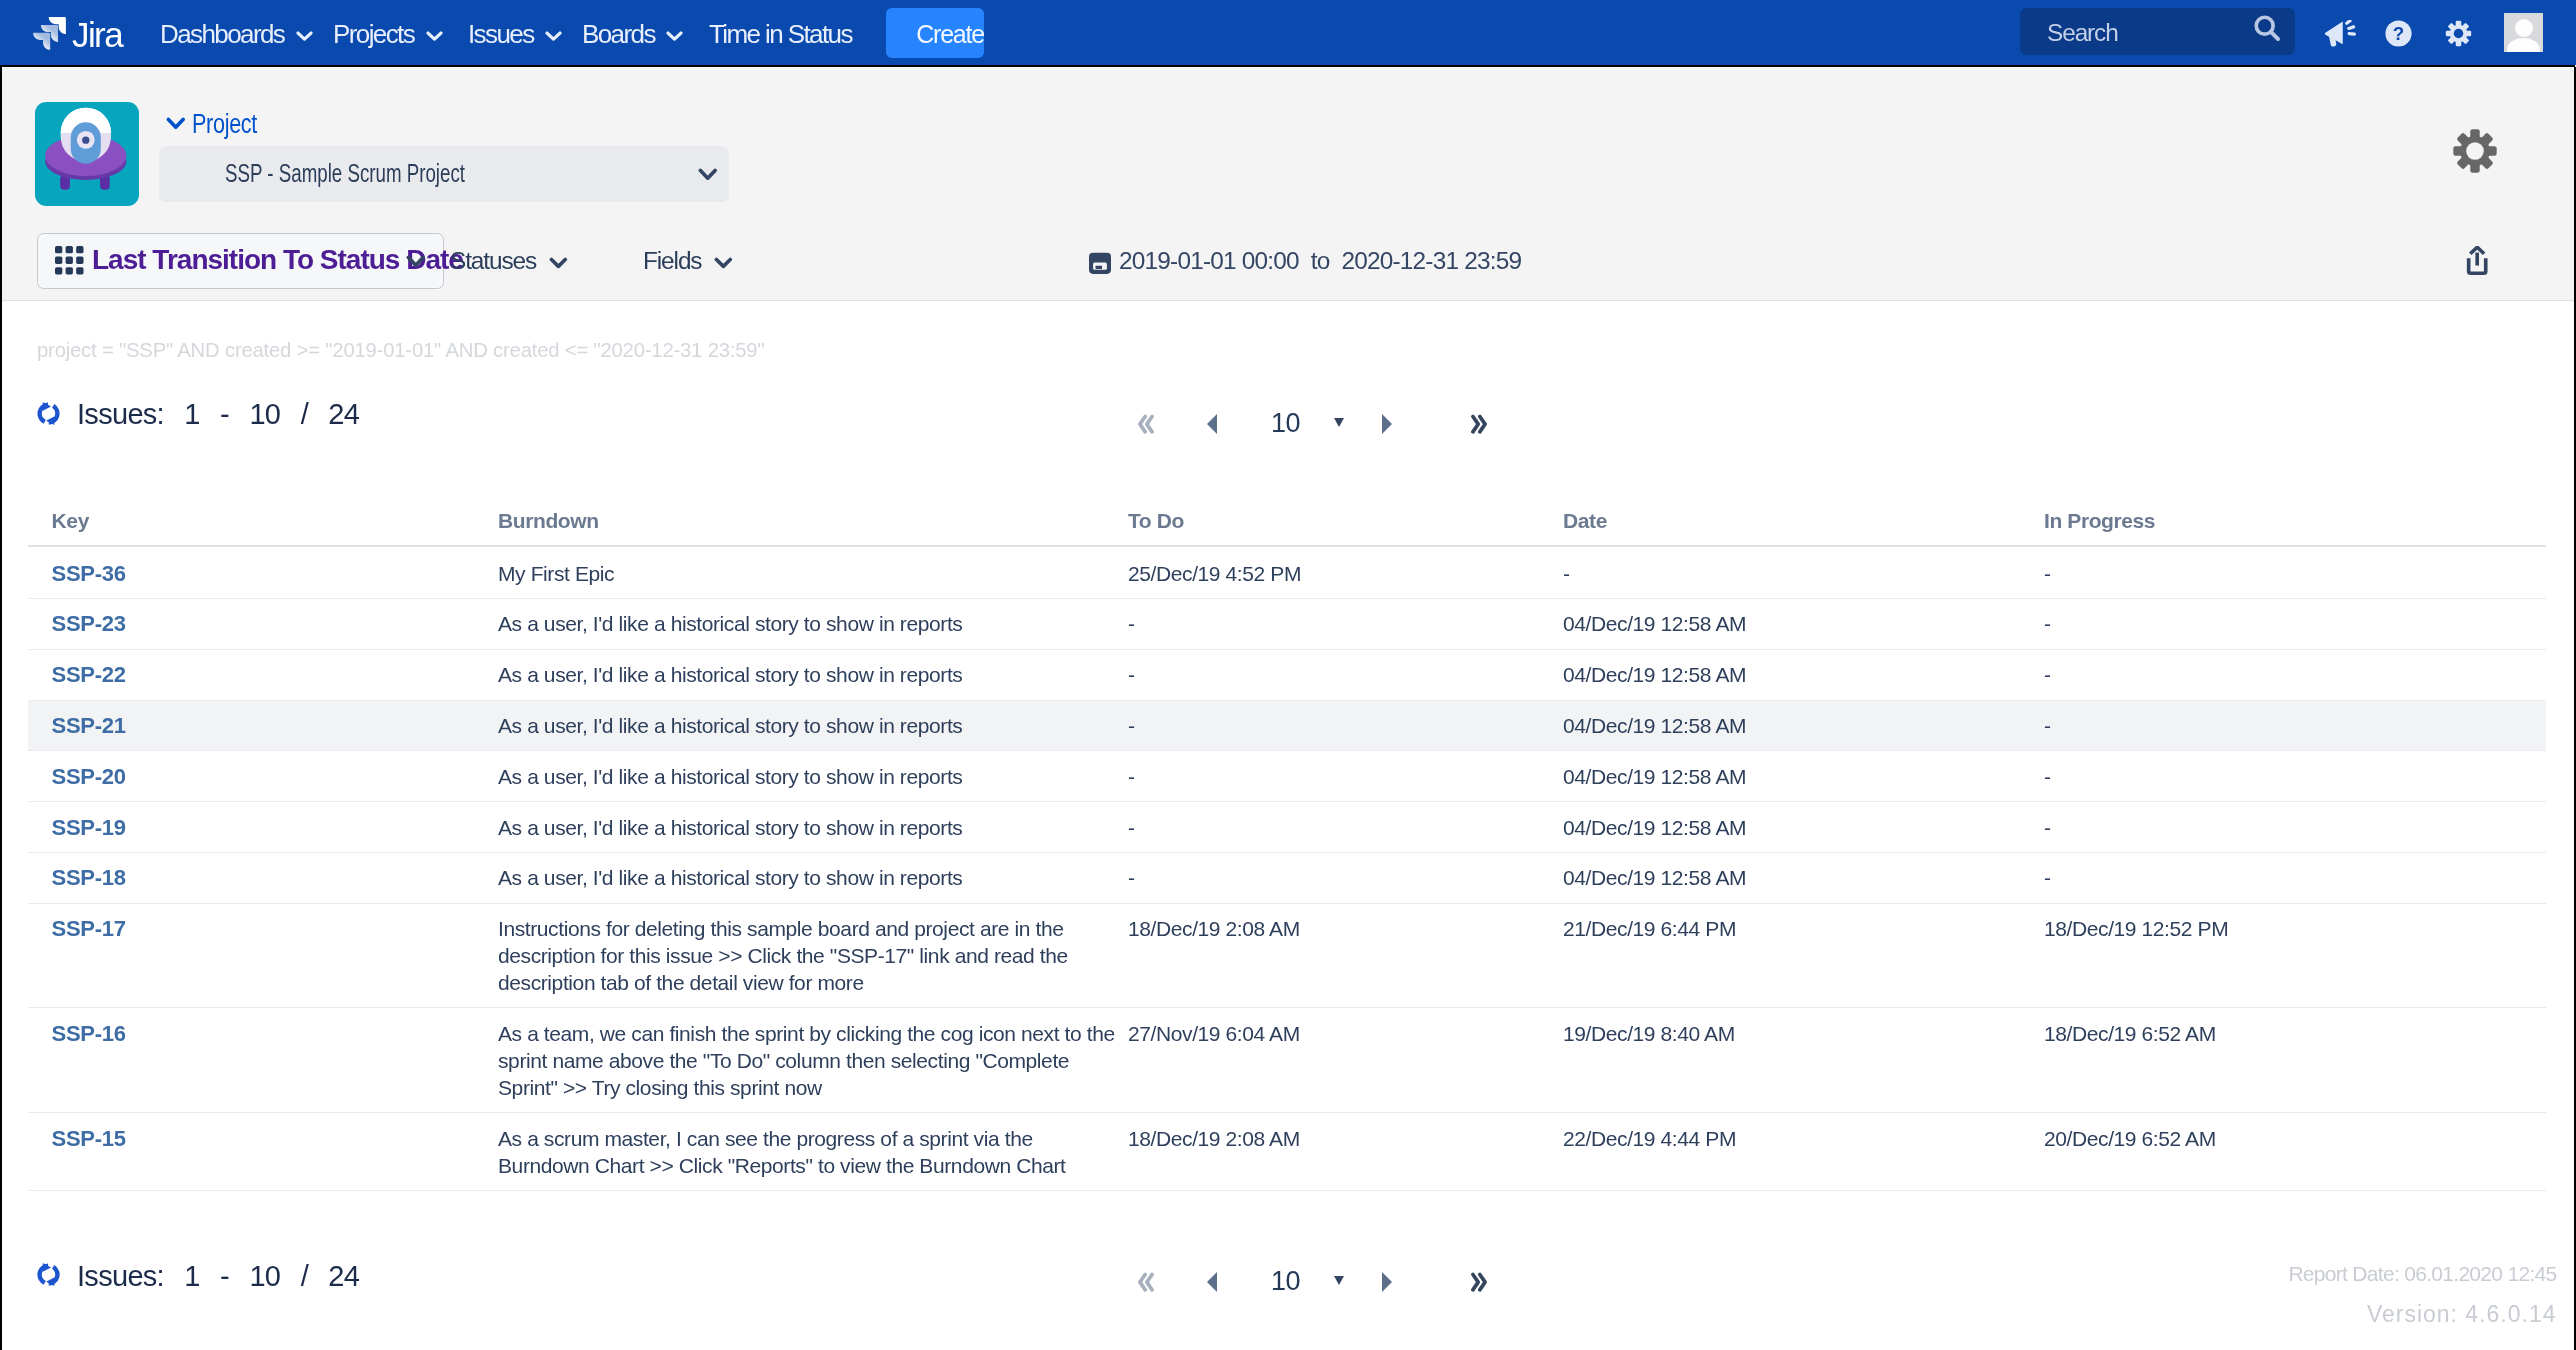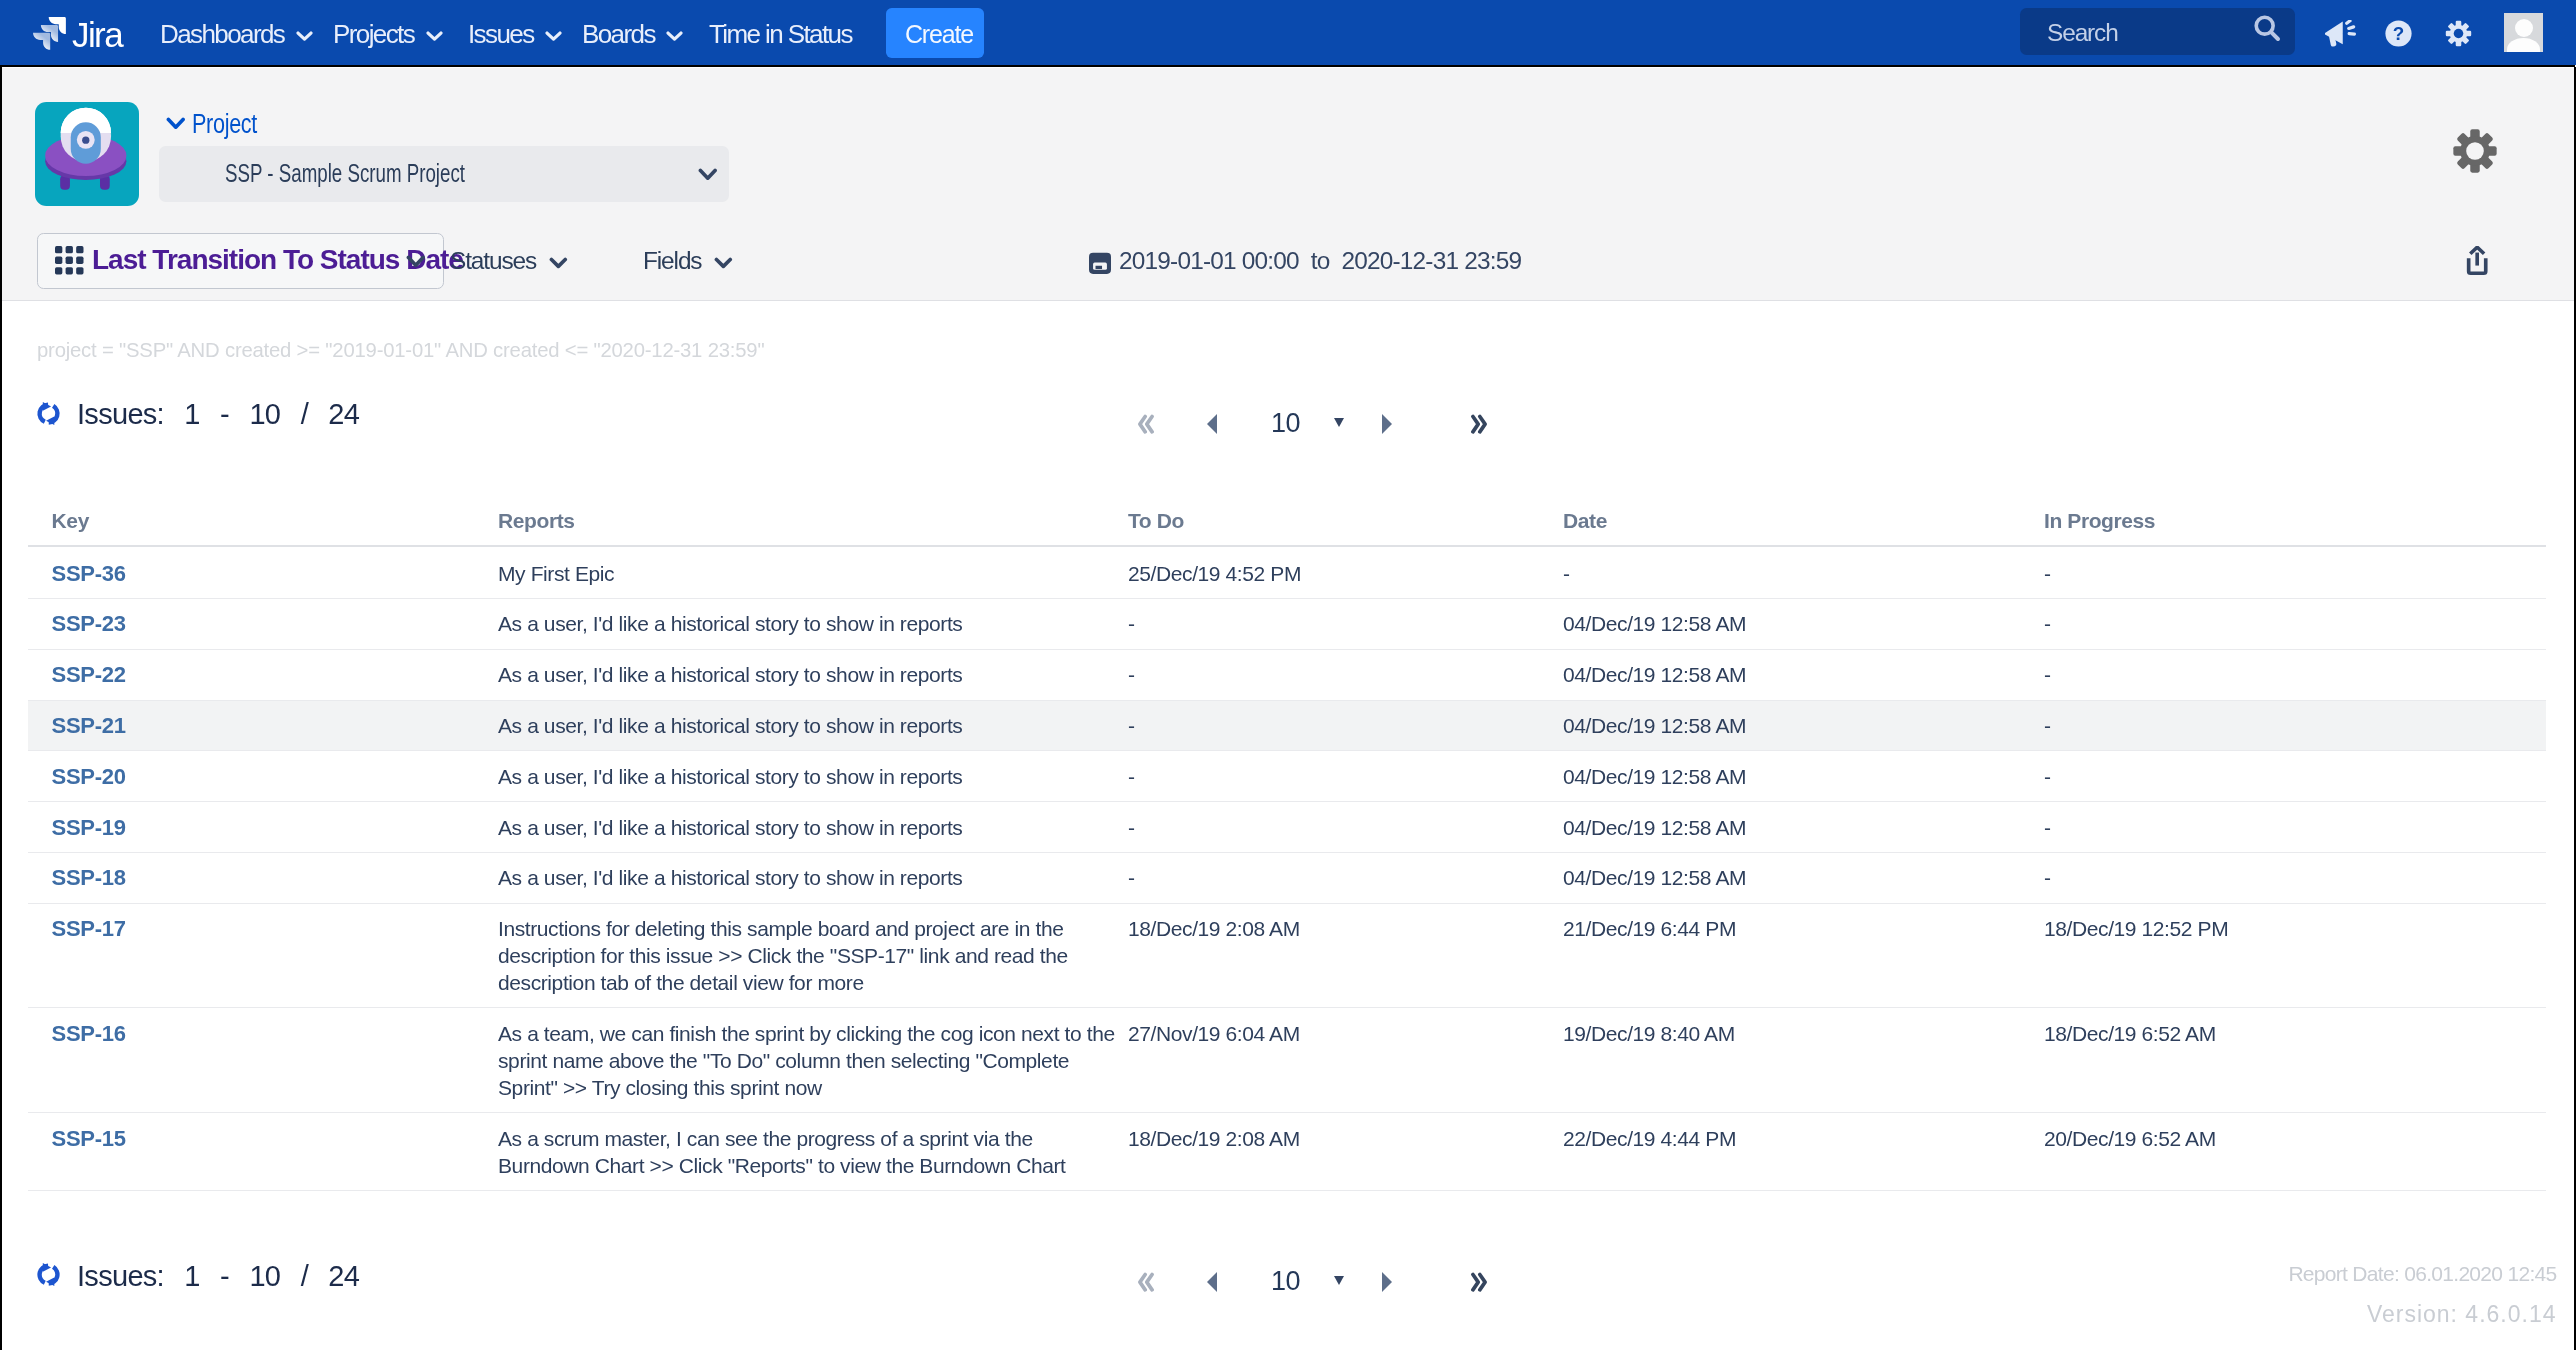--- a/index.html
+++ b/index.html
@@ -6,21 +6,21 @@
 html,body { width:2576px; height:1350px; overflow:hidden; }
 body { font-family:"Liberation Sans", sans-serif; background:#fff; position:relative; }
 svg { display:block; }
 
 
 #nav { position:absolute; left:0; top:0; width:2576px; height:65px; background:#0a4aae; }
 .navitem { position:absolute; top:2.4px; height:65px; display:flex; align-items:center; color:#e8eefb; font-size:26px; letter-spacing:-1.6px; }
 .navitem svg { margin-left:11.4px; margin-top:3.3px; }
 #jiralogo { position:absolute; left:33px; top:17px; }
 #jiratext { position:absolute; left:72px; top:1.6px; height:65px; line-height:65px; color:#fff; font-size:35px; letter-spacing:-1.6px; }
-#createbtn { position:absolute; left:886px; top:8.1px; width:98px; height:50px; background:#2684ff; border-radius:5.7px; color:#f4f8ff; font-size:25px; letter-spacing:-1.2px; text-align:left; line-height:53px;padding-left:19px; }
+#createbtn { position:absolute; left:886px; top:8.1px; width:98px; height:50px; background:#2684ff; border-radius:5.7px; color:#f4f8ff; font-size:25px; letter-spacing:-1.2px; text-align:right; line-height:53px; }
 #searchbox { position:absolute; left:2020px; top:8.1px; width:275px; height:47px; background:#0a3a88; border-radius:6.5px; }
 #searchbox .ph { position:absolute; left:27px; top:0; line-height:49px; font-size:24.4px; letter-spacing:-1.1px; color:#c3d0e8; }
 
 
 .blk { position:absolute; background:#000; }
 
 
 #panel { position:absolute; left:1.6px; top:68px; width:2572px; height:233px; background:#f4f4f5; border-bottom:1.6px solid #dfe0e4; }
 #avatar { position:absolute; left:35px; top:102px; }
 #projlabel { position:absolute; left:192px; top:109px; font-size:27px; letter-spacing:-0.4px; color:#0052cc; transform:scaleX(0.80); transform-origin:0 50%; }
@@ -240,21 +240,21 @@
 <colgroup>
       <col class="c1">
       <col class="c2">
       <col class="c3">
       <col class="c4">
       <col class="c5">
     </colgroup>
 <tbody>
       <tr>
         <th class="keyh">Key</th>
-        <th>Reports</th>
+        <th>Burndown</th>
         <th class="r">To Do</th>
         <th class="r">Date</th>
         <th class="r c5h">In Progress</th>
       </tr>
 <tr>
         <td class="key">SSP-36</td>
         <td>My First Epic</td>
         <td class="r">25/Dec/19 4:52 PM</td>
         <td class="r">-</td>
         <td class="r c5d">-</td>

